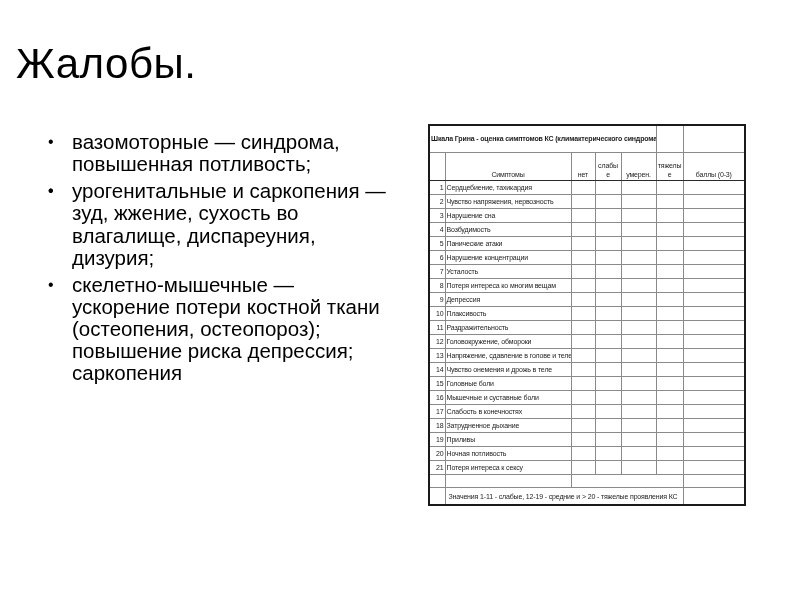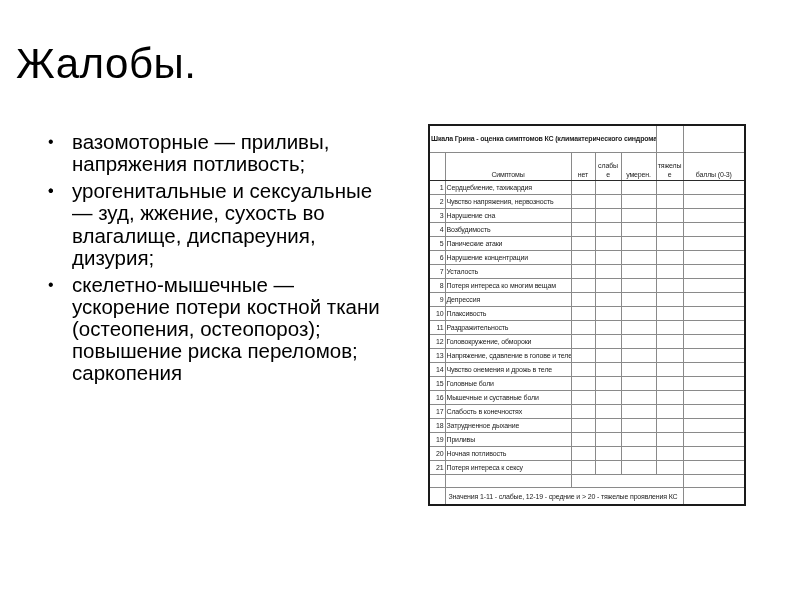--- a/index.html
+++ b/index.html
@@ -110,24 +110,24 @@
   }
 </style>
 </head>
 <body>
 
 <div class="slide">
 
   <h1 class="slide-title">Жалобы.</h1>
 
   <ul class="bullets" id="bullets">
-      <li><span class="marker">•</span><span>вазомоторные — приливы, напряжения потливость;</span></li>
+      <li><span class="marker">•</span><span>вазомоторные — синдрома, повышенная потливость;</span></li>
       <li><span class="marker">•</span></li>
-      <li><span class="marker">•</span><span>урогенитальные  и сексуальные — зуд, жжение, сухость во влагалище, диспареуния, дизурия;</span></li>
-      <li><span class="marker">•</span><span>скелетно-мышечные — ускорение потери костной ткани (остеопения, остеопороз); повышение риска переломов; саркопения</span></li>
+      <li><span class="marker">•</span><span>урогенитальные  и саркопения — зуд, жжение, сухость во влагалище, диспареуния, дизурия;</span></li>
+      <li><span class="marker">•</span><span>скелетно-мышечные — ускорение потери костной ткани (остеопения, остеопороз); повышение риска депрессия; саркопения</span></li>
     </ul>
 
   <div class="table-wrap">
     <table class="greene">
       <colgroup>
         <col style="width:16px">
           <col style="width:126px">
           <col style="width:24px">
         <col style="width:26px">
           <col style="width:35px">

